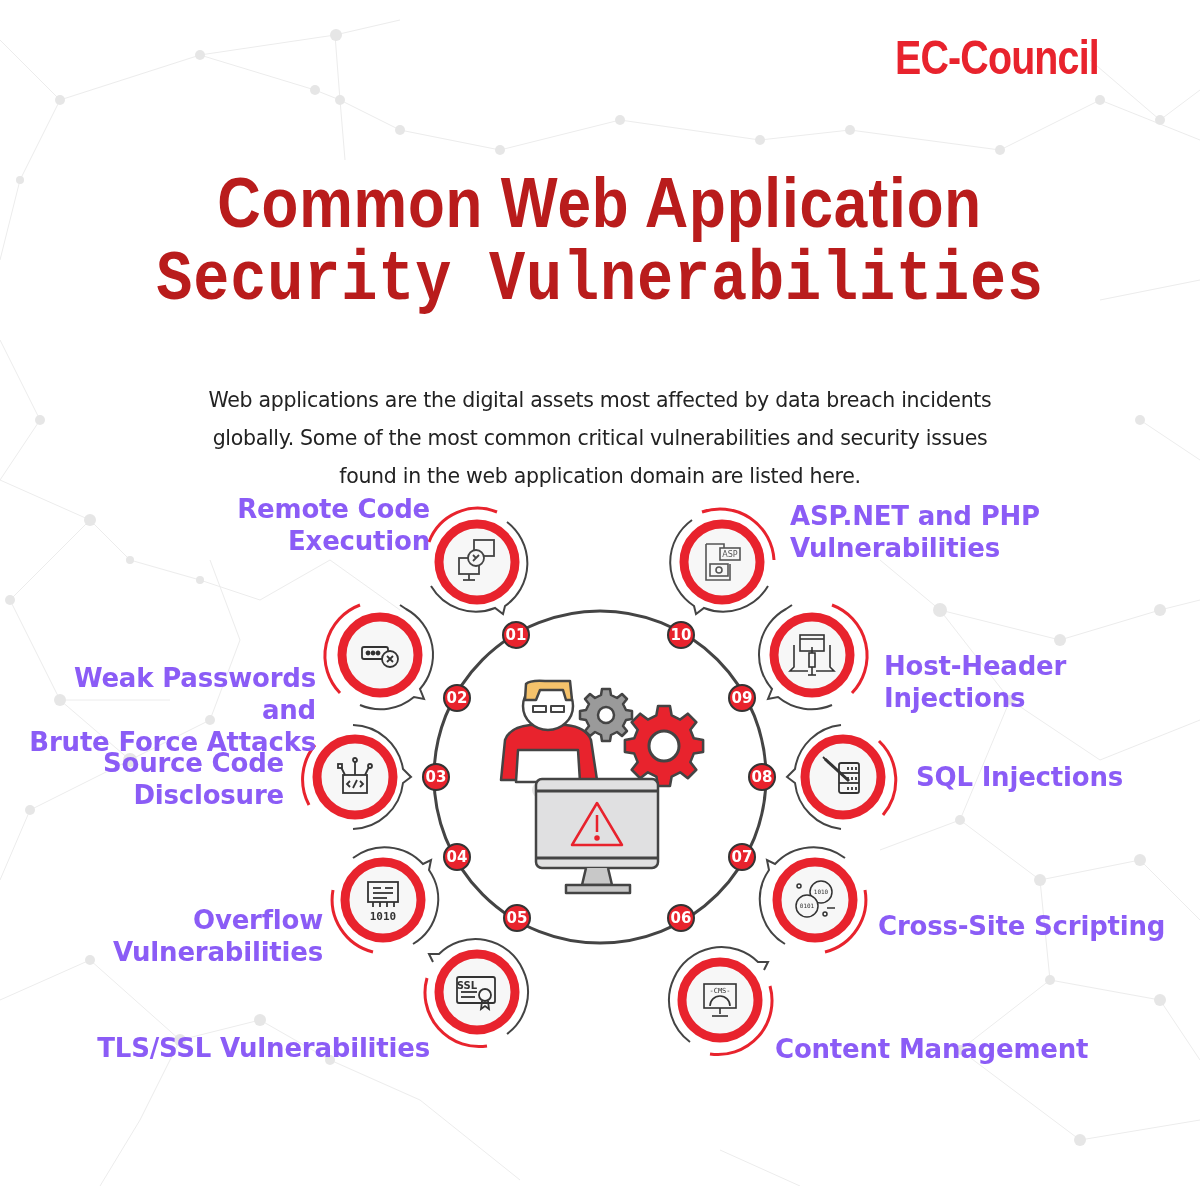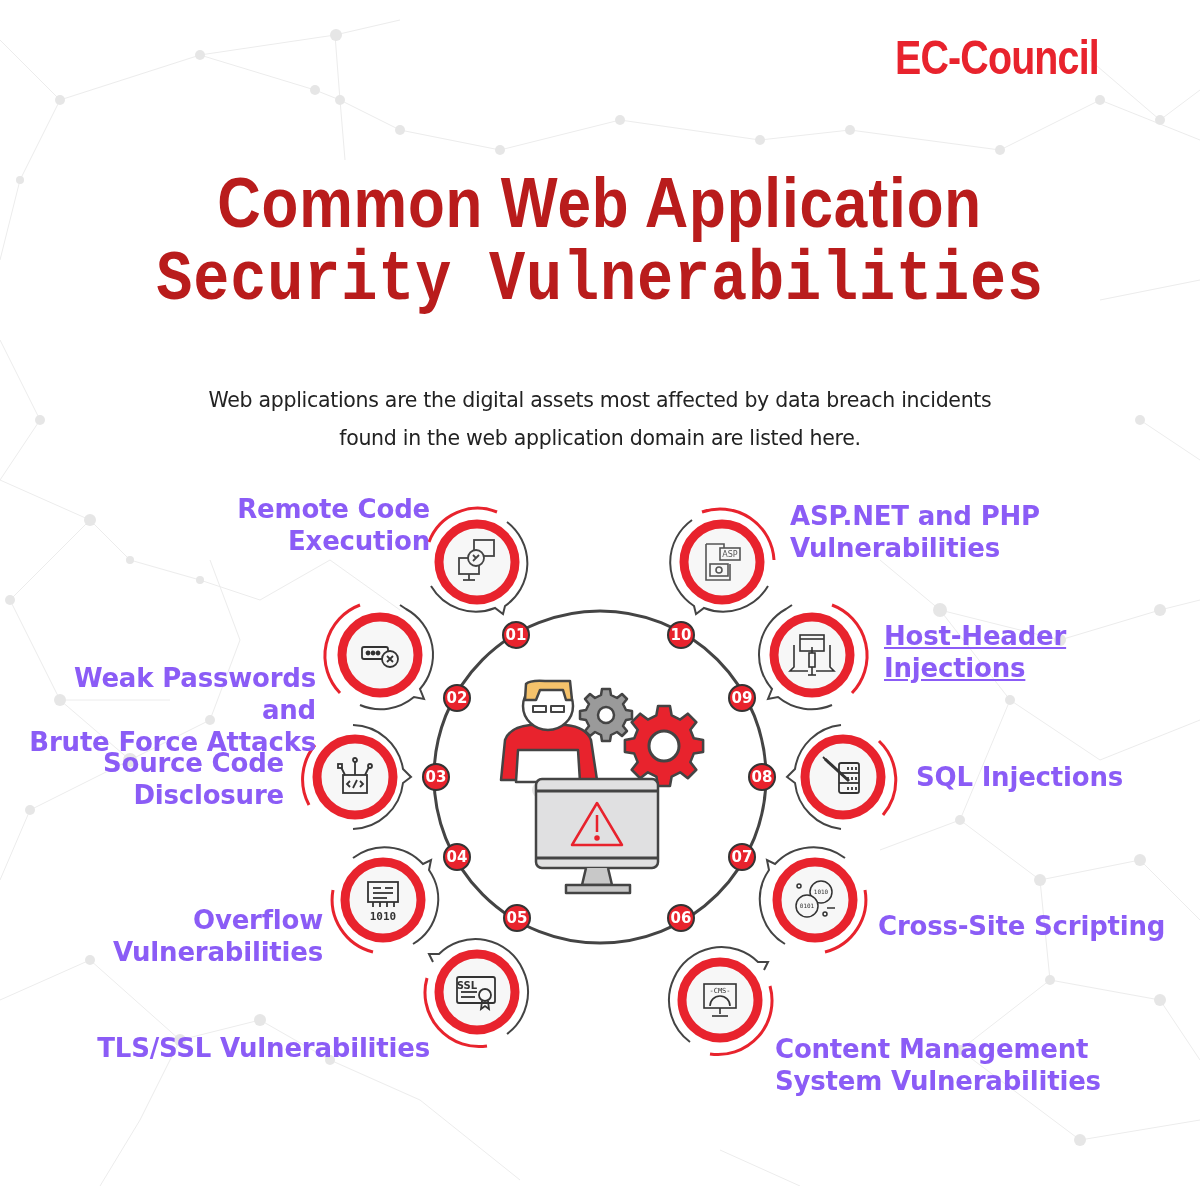--- a/index.html
+++ b/index.html
@@ -88,20 +88,21 @@
   </g>
 </svg>
 
 <div class="brand">EC-Council</div>
 
 <div class="title t1"><span>Common Web Application</span></div>
 <div class="title t2"><span>Security Vulnerabilities</span></div>
 
 <div class="sub">
   <div>Web applications are the digital assets most affected by data breach incidents</div>
+  <div>globally. Some of the most common critical vulnerabilities and security issues</div>
   <div>found in the web application domain are listed here.</div>
 </div>
 
 <svg id="diagram" viewBox="0 0 1200 1186">
   <defs>
 
     <g id="node-base">
       <circle cx="0" cy="0" r="42" fill="#f7f7f7"></circle>
       <circle cx="0" cy="0" r="38" fill="none" stroke="#e8232d" stroke-width="9"></circle>
     </g>
@@ -346,25 +347,24 @@
   <div>Vulnerabilities</div>
 </div>
 <div class="label r" style="left:60px;width:370px;top:1032px;">
   <div>TLS/SSL Vulnerabilities</div>
 </div>
 
 <div class="label" style="left:790px;width:360px;top:500px;">
   <div>ASP.NET and PHP</div>
   <div>Vulnerabilities</div>
 </div>
-<div class="label" style="left:884px;width:310px;top:620px;text-decoration:underline;">
+<div class="label" style="left:884px;width:310px;top:650px;">
   <div>Host-Header Injections</div>
 </div>
 <div class="label" style="left:916px;width:270px;top:761px;">
   <div>SQL Injections</div>
 </div>
 <div class="label" style="left:878px;width:300px;top:910px;">
   <div>Cross-Site Scripting</div>
 </div>
 <div class="label" style="left:775px;width:380px;top:1033px;">
   <div>Content Management</div>
-  <div>System Vulnerabilities</div>
 </div>
 
 </body></html>

